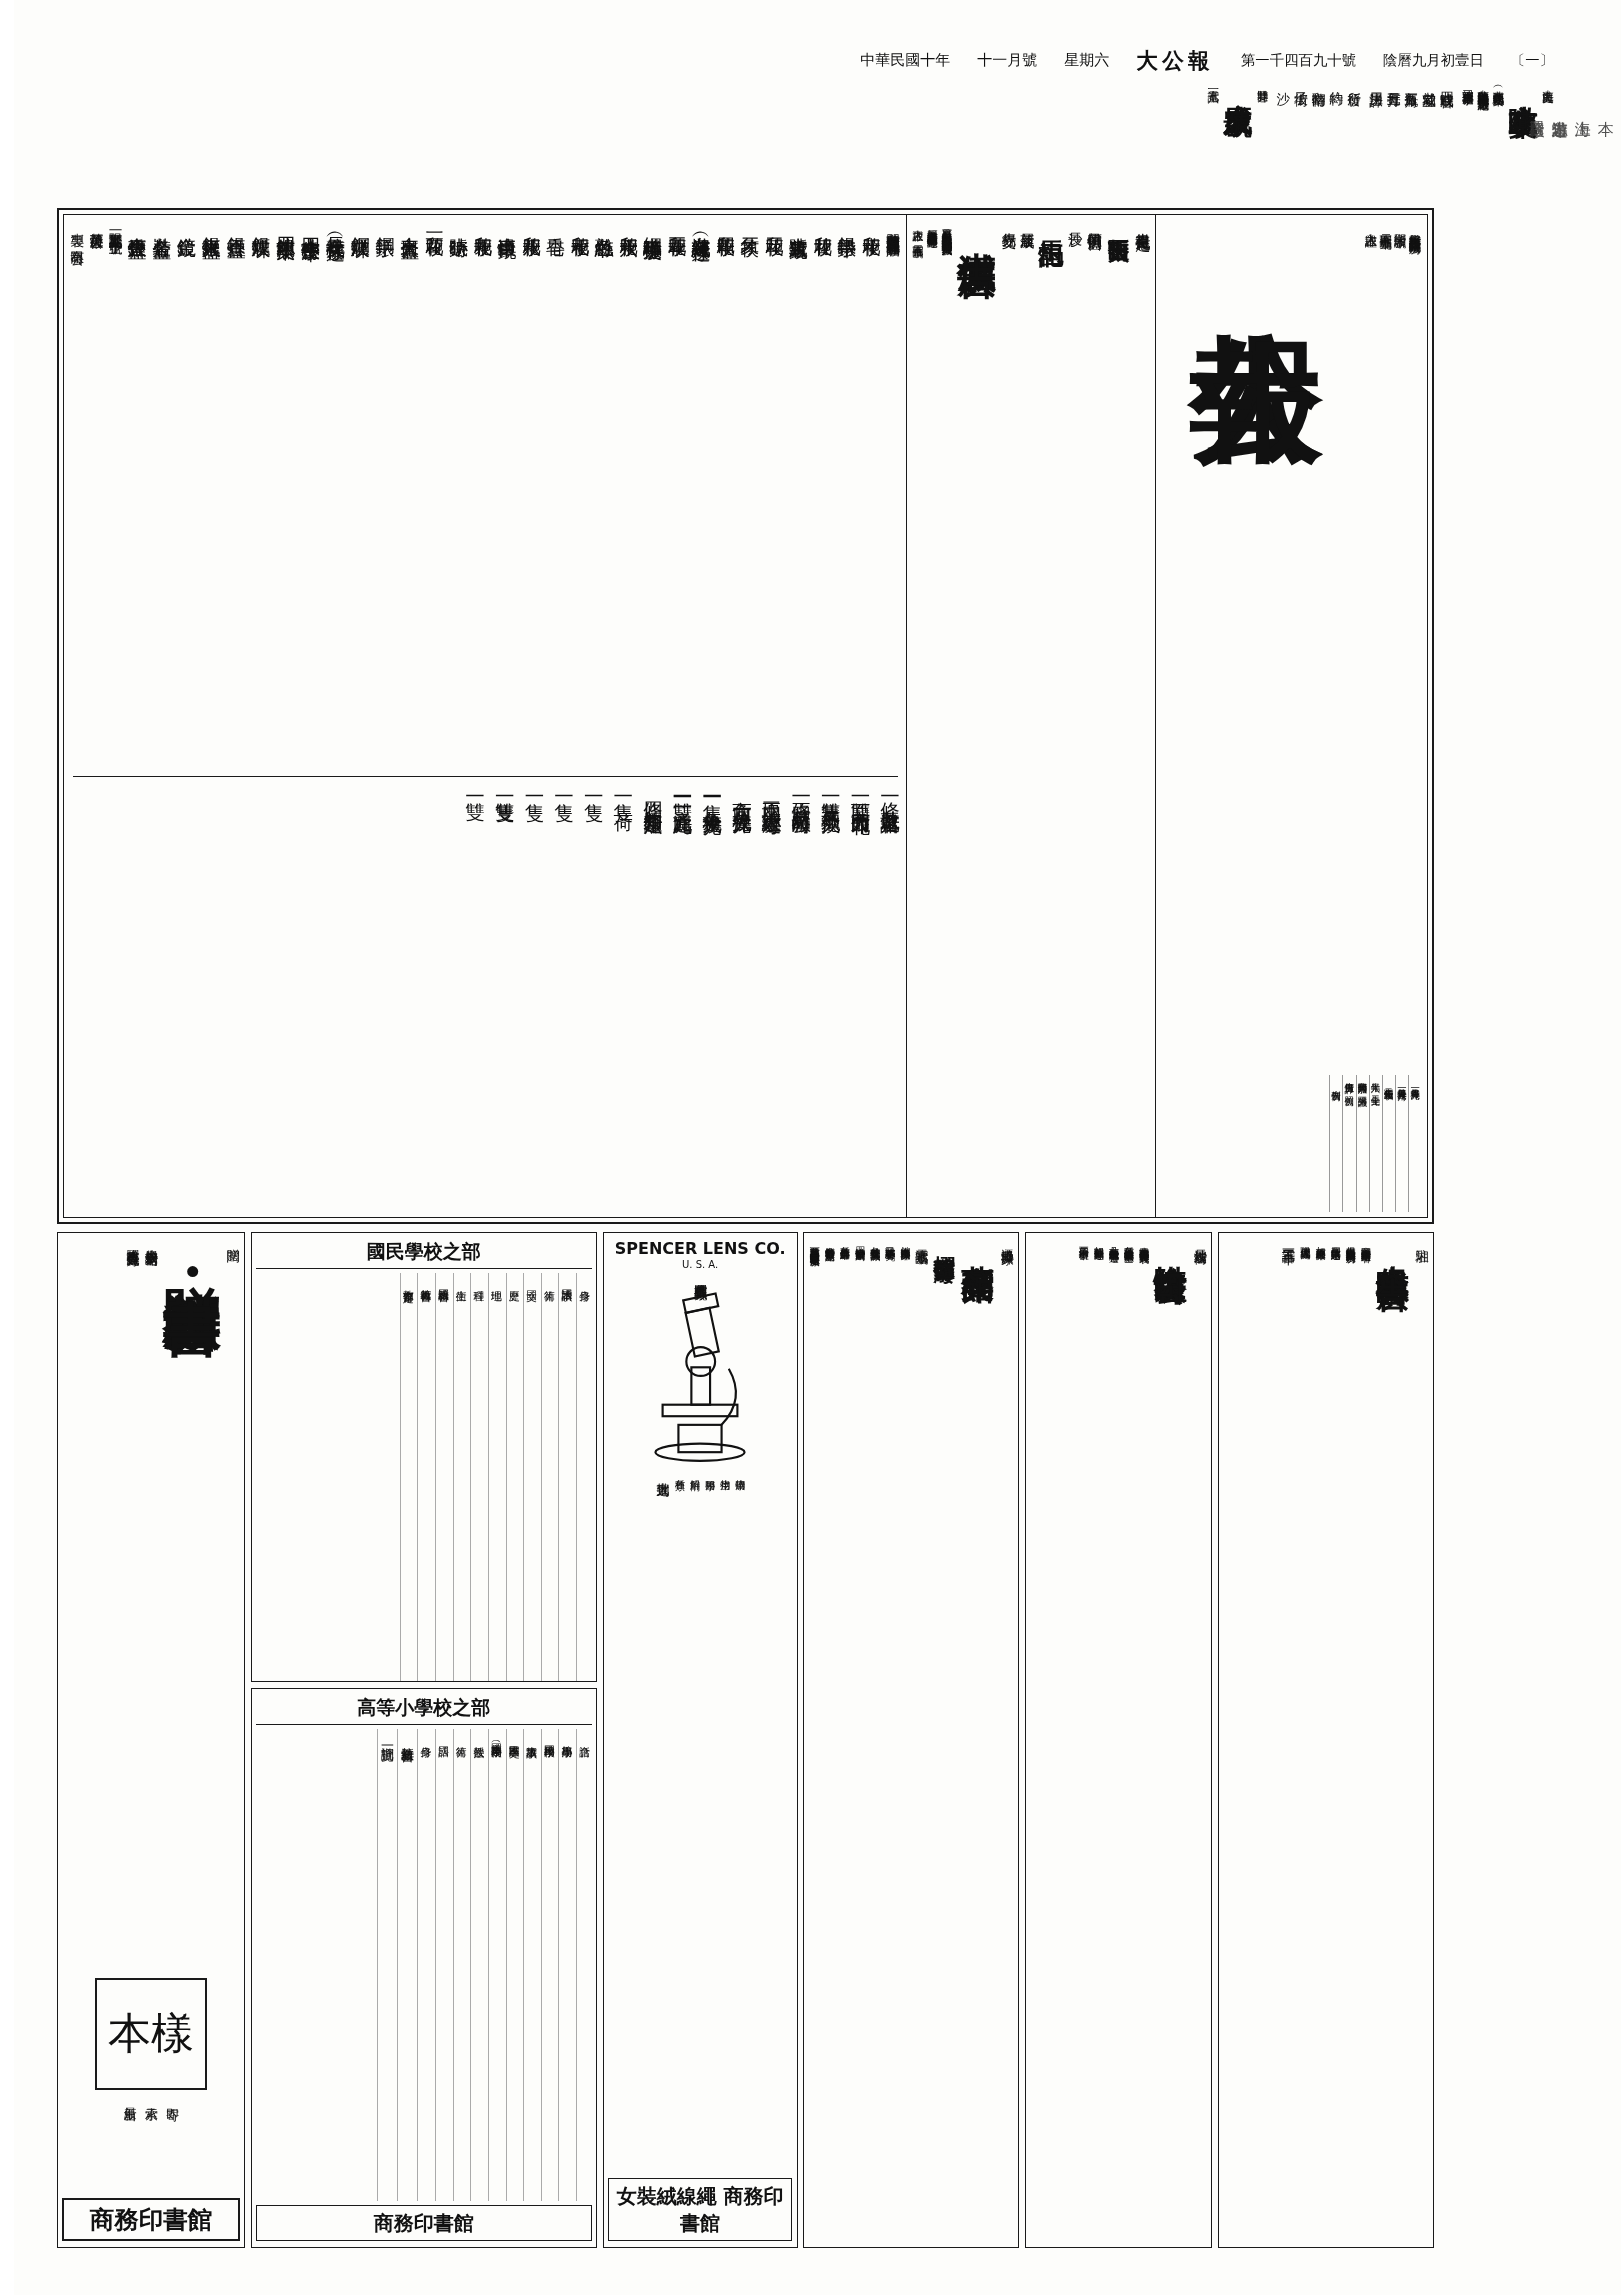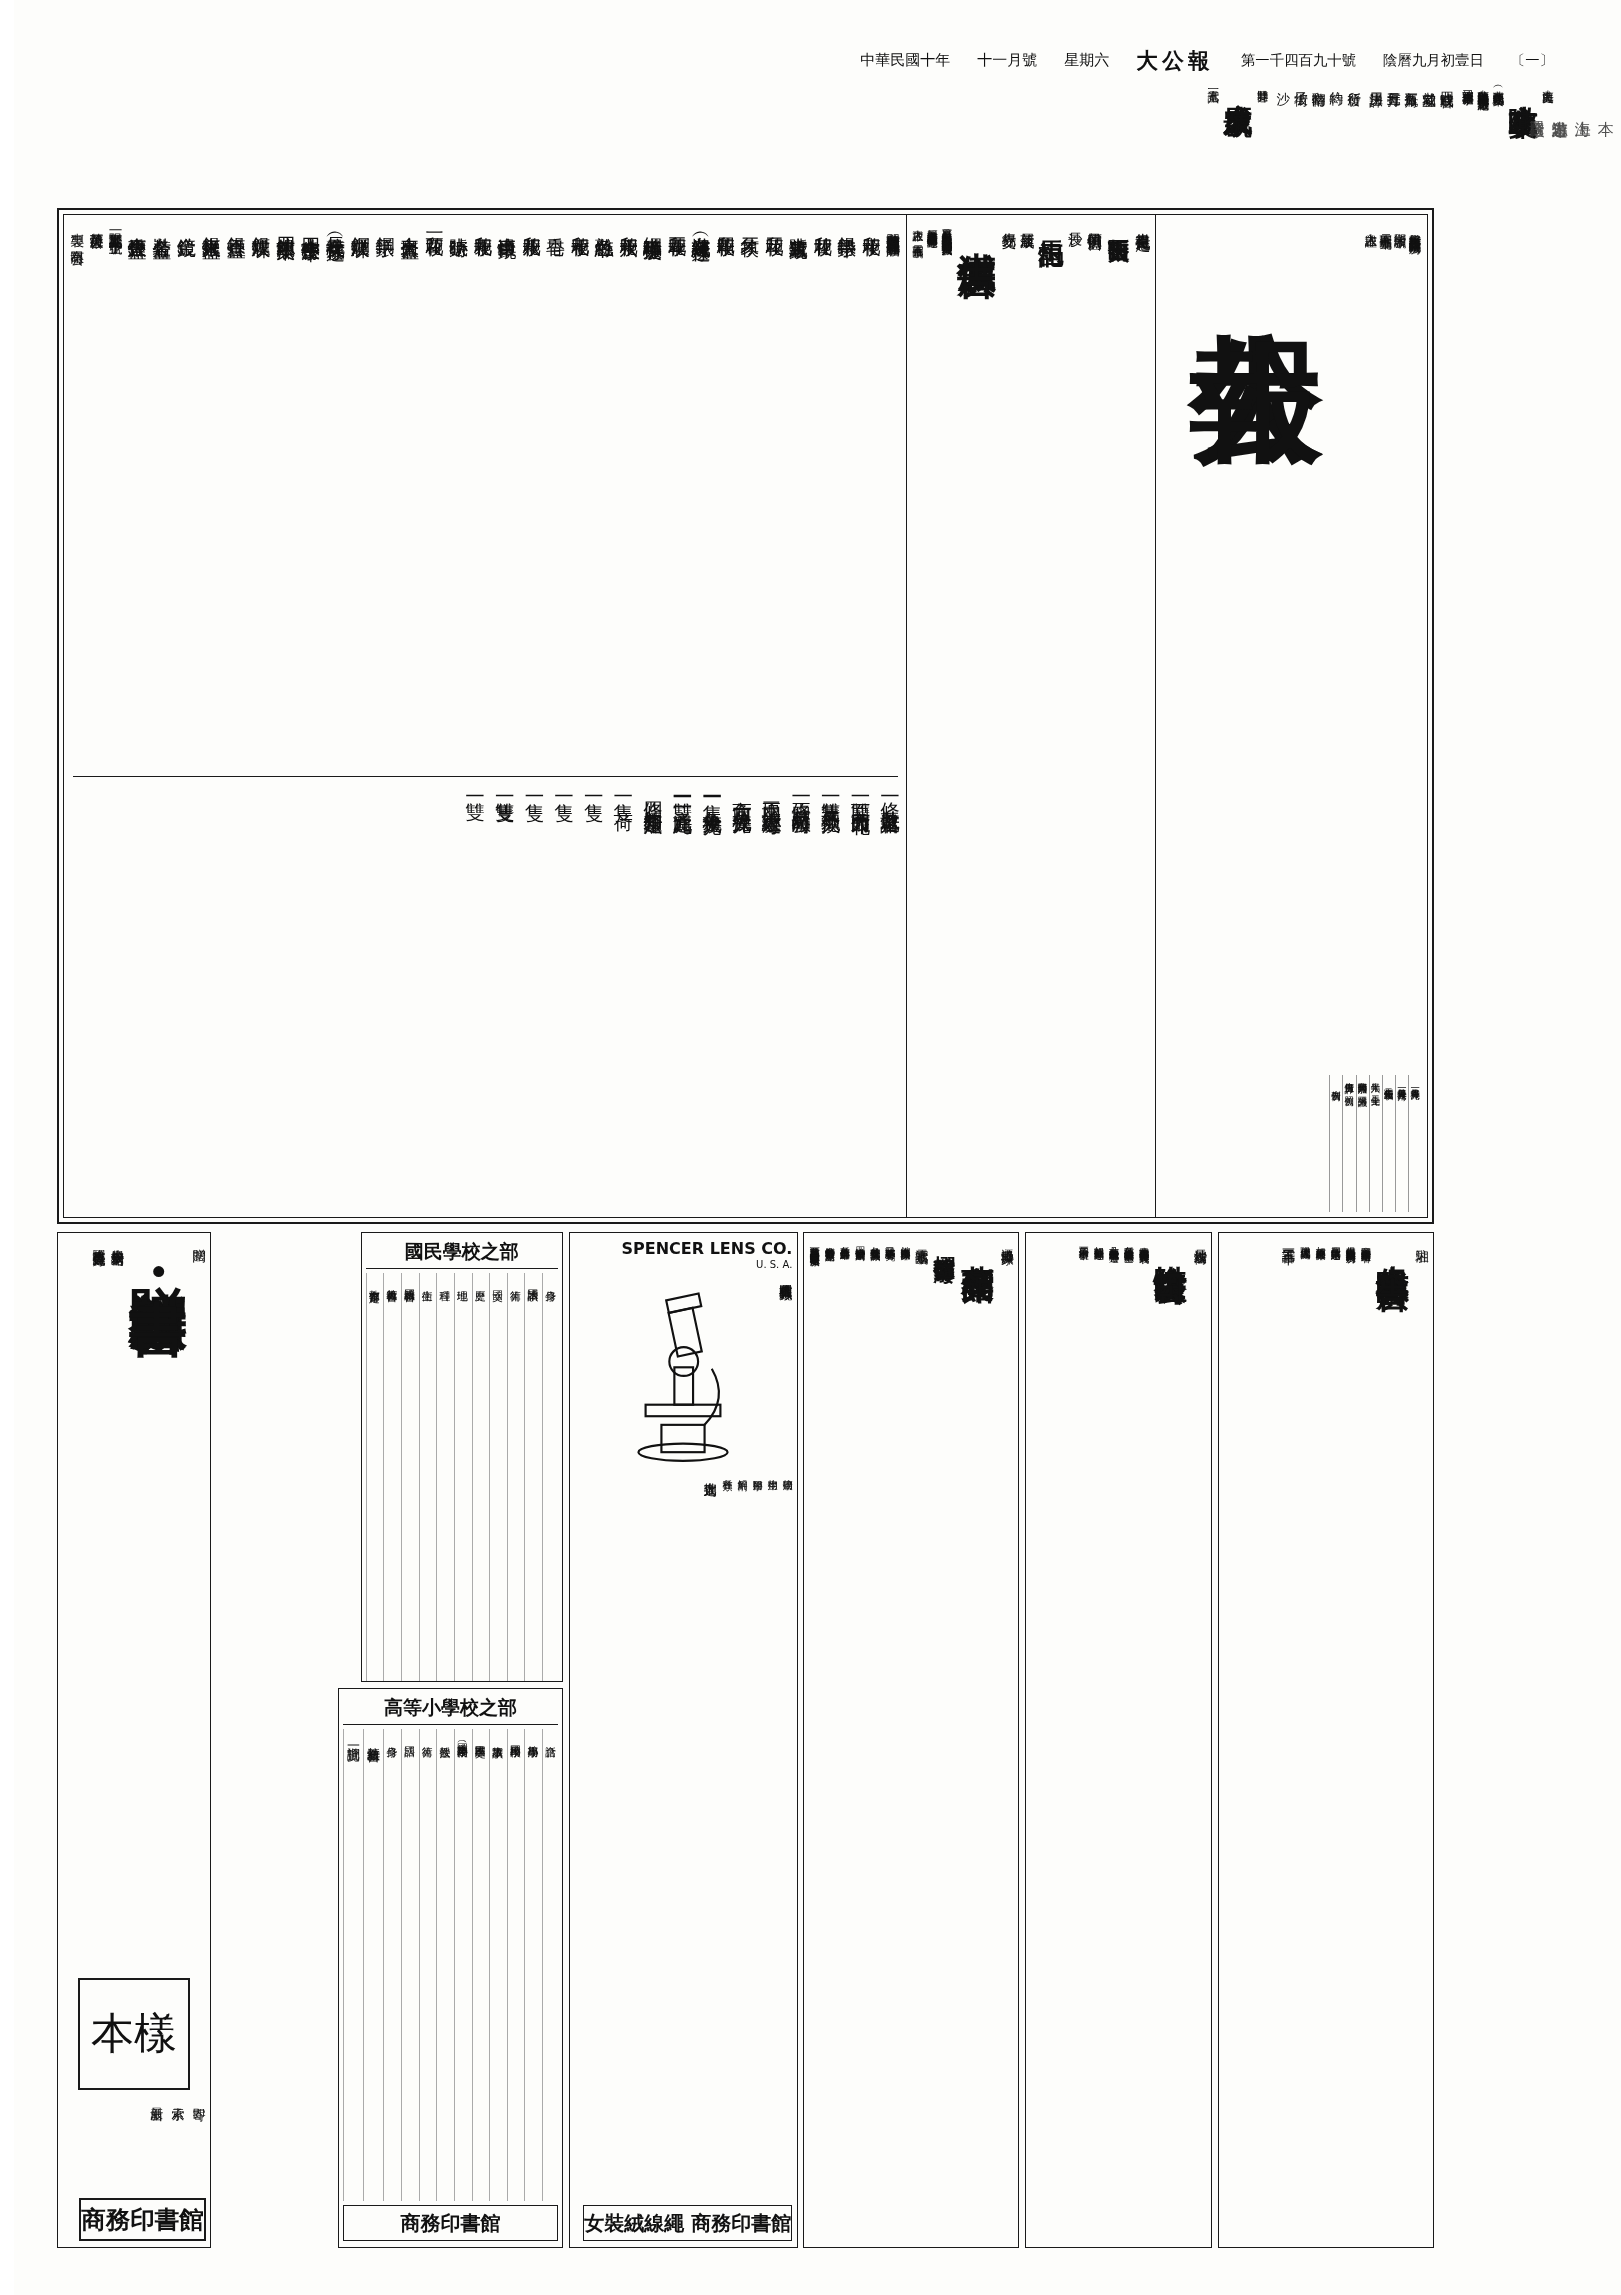--- a/index.html
+++ b/index.html
@@ -188,21 +188,21 @@
 
   
   .bottom {
     position: absolute;
     top: 1232px; left: 43px;
     width: 1377px; height: 1016px;
     display: flex;
     flex-direction: row-reverse;
     gap: 5.8px;
   }
-  .bcol { box-sizing: border-box; align-items: flex-end; }
+  .bcol { box-sizing: border-box; }
   .bbox {
     border: 1.4px solid #1a1a1a;
     box-sizing: border-box;
     padding: 5.8px 4.3px;
     position: relative;
     overflow: hidden;
   }
   .b-hd { font-size: 33px; font-weight: bold; }
   .b-md { font-size: 21.6px; font-weight: bold; }
   .b-sm { font-size: 13px; }
@@ -483,21 +483,21 @@
         <span class="v b-xs">已聘歐美蕃菜細心研究</span>
         <span class="v b-xs">各式茶點酒菜便宜大減價</span>
         <span class="v b-xs">四時皆宜備辦堂酌堂叫</span>
         <span class="v b-xs">各種喜慶筵席及中外鮮</span>
         <span class="v b-xs">會酒中外鮮貨各種糖菓定做</span>
         <span class="v b-xs">西點及各種喜慶節禮食品定價一律公道以表歡迎而廣徵微</span>
 
       </div>
     </div>
 
-    <div class="bcol bbox" style="width:229px; display:flex; flex-direction:column">
+    <div class="bcol bbox" style="width:195px; display:flex; flex-direction:column">
       <div style="text-align:center; font-size:16px; font-weight:bold">SPENCER LENS CO.</div>
       <div style="text-align:center; font-size:10px; margin-top:1.4px">U. S. A.</div>
       <div class="row-rev" style="justify-content:center; gap:5.8px; margin-top:2.9px">
         <span class="v b-sm">美國實式各種顯微鏡</span>
       </div>
 
       <svg class="scope" width="144" height="187" viewBox="0 0 200 260">
         <ellipse cx="100" cy="238" rx="62" ry="12" fill="none" stroke="#111" stroke-width="3"></ellipse>
         <rect x="70" y="200" width="60" height="38" fill="none" stroke="#111" stroke-width="3"></rect>
         <rect x="48" y="172" width="104" height="16" fill="none" stroke="#111" stroke-width="3"></rect>

